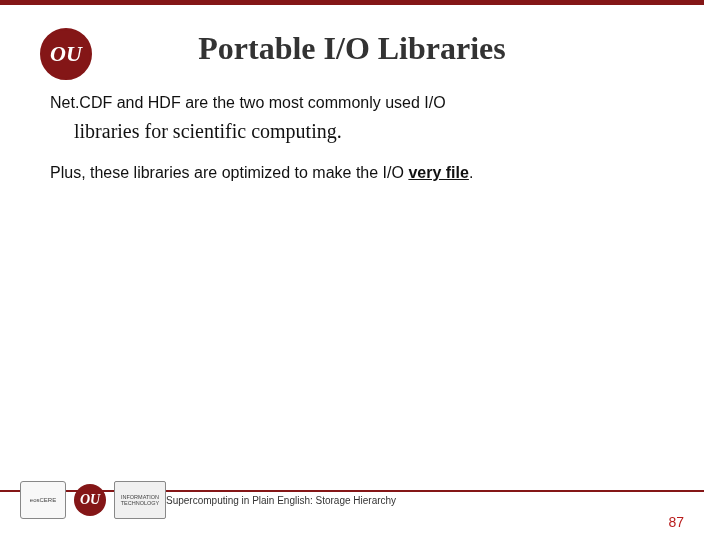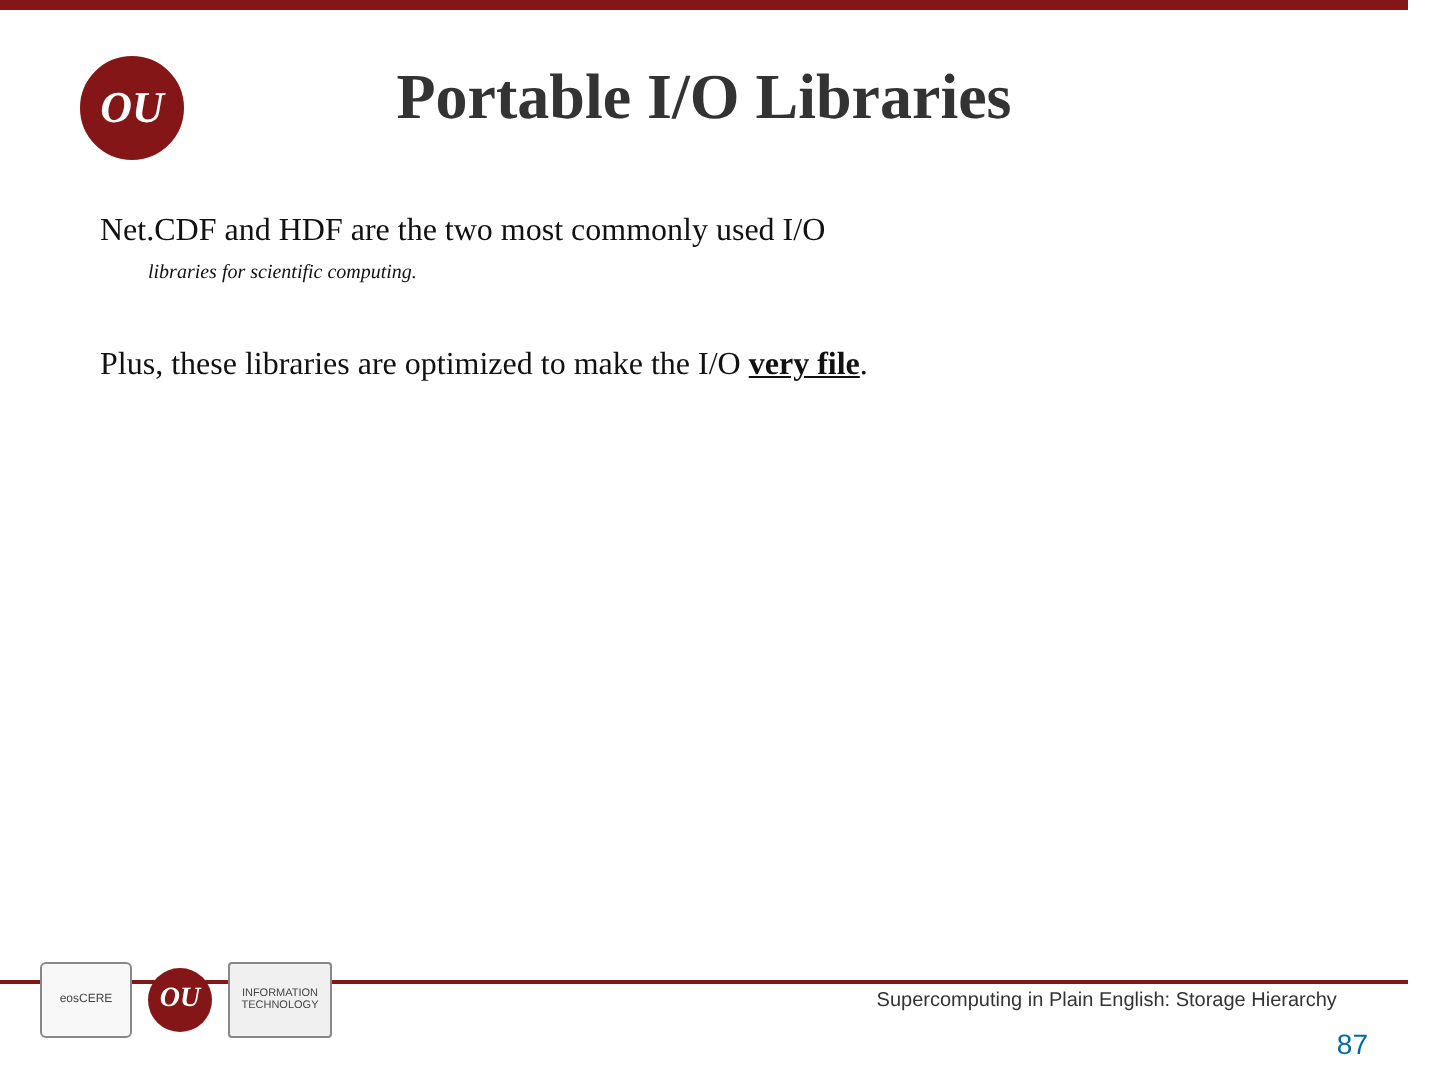--- a/index.html
+++ b/index.html
@@ -75,31 +75,29 @@
     .bullet-item {
       margin-bottom: 14px;
       display: flex;
       flex-direction: column;
     }
 
     .bullet-text {
       font-size: 16px;
       line-height: 1.55;
       color: #111;
-      font-family: Liberation Serif, serif;
-      margin-top: 13px;
+      font-family: Liberation Sans, sans-serif;
     }
 
     .indent-line {
       padding-left: 24px;
-      font-size: 10px;
+      font-size: 20px;
       line-height: 1.55;
       color: #111;
       font-family: Georgia, serif;
-      font-style: italic;
     }
 
     .underline {
       text-decoration: underline;
     }
 
     .bold-underline {
       font-weight: bold;
       text-decoration: underline;
     }
@@ -116,30 +114,30 @@
       padding: 0 20px;
     }
 
     .footer-logos {
       display: flex;
       align-items: center;
       gap: 8px;
     }
 
     .footer-center {
-      text-align: right;
+      text-align: left;
       font-family: Arial, sans-serif;
       font-size: 10px;
       color: #333;
       flex: 1;
     }
 
     .footer-page {
       font-size: 14px;
-      color: #0369a1;
+      color: #b91c1c;
       font-family: Arial, sans-serif;
       margin-top: 44px;
     }
 
     
     .eoscere-logo {
       width: 46px;
       height: 38px;
       border: 1.5px solid #888;
       border-radius: 3px;

